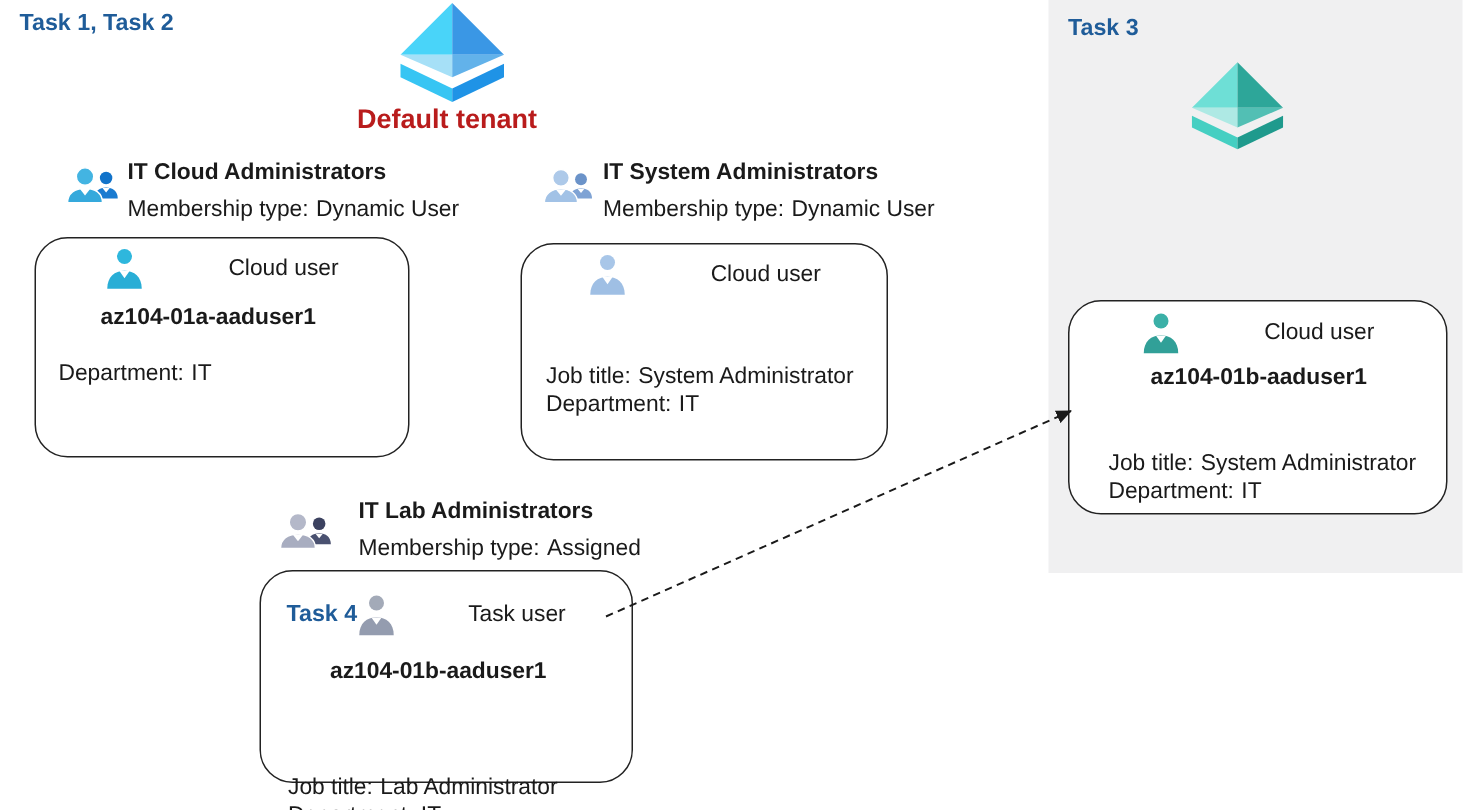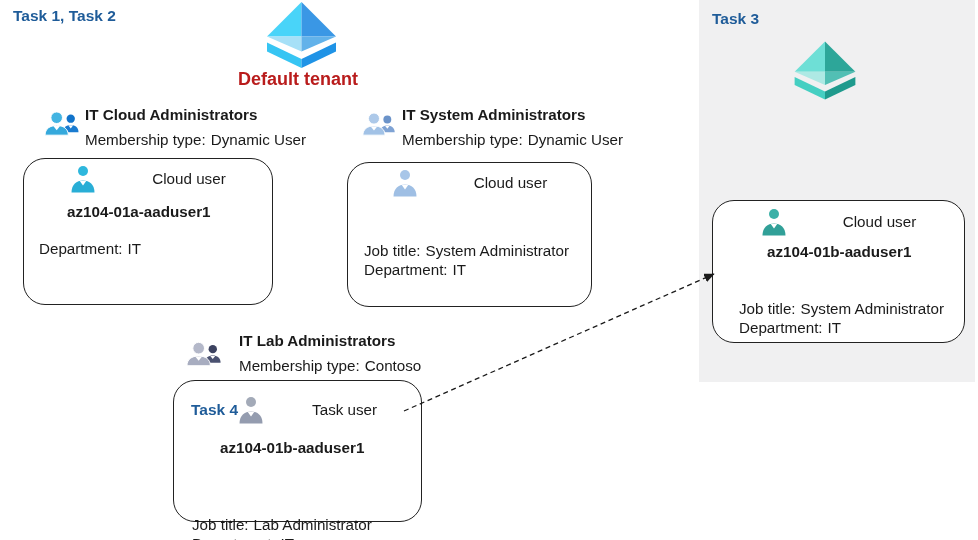--- a/index.html
+++ b/index.html
@@ -136,21 +136,21 @@
       <path class="bb" d="M19.5 24 c0,-5 3.5,-7.5 8,-7.5 c4.5,0 8,2.5 8,7.5 z"></path>
       <path d="M25 16.9 L27.5 20 L30 16.9 Z" fill="#fff"></path>
       <circle class="fh" cx="13" cy="9" r="6" stroke="#fff" stroke-width="1"></circle>
       <path class="fb" d="M1 27 c0,-6.5 5,-10 12,-10 c7,0 12,3.5 12,10 z" stroke="#fff" stroke-width="1"></path>
       <path d="M9.5 17.6 L13 22 L16.5 17.6 Z" fill="#fff"></path>
     </svg>
   </span>
   <div class="gtext" style="left:227px;top:328px;margin-left:12px;">
     <div class="gname">IT Lab Administrators</div>
     <div class="gmember">
-      <span class="fl">Membership type:</span><span class="fv">Contoso</span>
+      <span class="fl">Membership type:</span><span class="fv">Assigned</span>
     </div>
   </div>
 
   <div class="card" style="left:173px;top:380px;width:249px;height:142px;">
     <div class="chead chead-left" style="top:14px;">
       <span class="task-inline">Task 4</span>
       <span class="picon p-gray">
         <svg width="26" height="29" viewBox="0 0 26 28">
           <circle class="ph" cx="13" cy="6.5" r="5"></circle>
           <path class="pb" d="M1.5 28 c0,-8 5,-12 11.5,-12 c6.5,0 11.5,4 11.5,12 z"></path>

